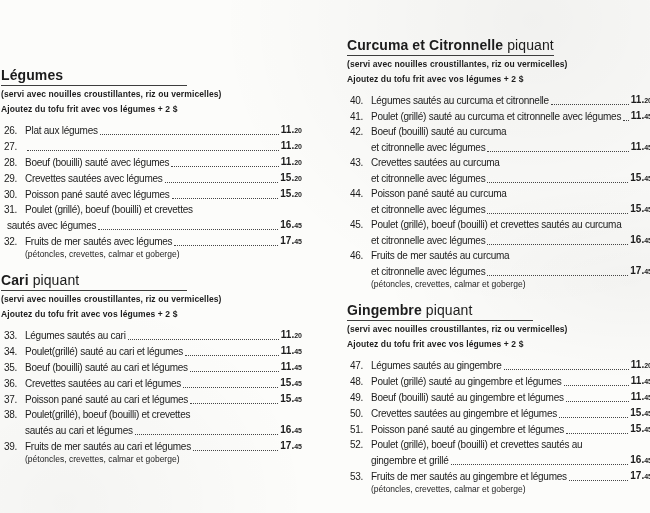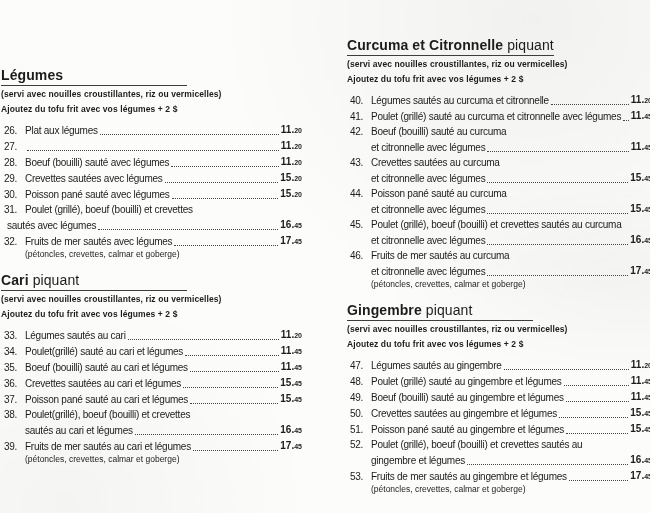--- a/index.html
+++ b/index.html
@@ -350,21 +350,21 @@
               <span class="price"><span class="dollars">15.</span><span class="cents">45</span></span>
             </div>
           </li>
           <li class="menu-item">
             <div class="item-line">
               <span class="item-num">52.</span>
               <span class="item-text">Poulet (grillé), boeuf (bouilli) et crevettes sautés au</span>
             </div>
             <div class="item-line">
               <span class="item-indent"></span>
-              <span class="item-text">gingembre et légumes</span>
+              <span class="item-text">gingembre et grillé</span>
               <span class="leader"></span>
               <span class="price"><span class="dollars">16.</span><span class="cents">45</span></span>
             </div>
           </li>
           <li class="menu-item">
             <div class="item-line">
               <span class="item-num">53.</span>
               <span class="item-text">Fruits de mer sautés au gingembre et légumes</span>
               <span class="leader"></span>
               <span class="price"><span class="dollars">17.</span><span class="cents">45</span></span>

